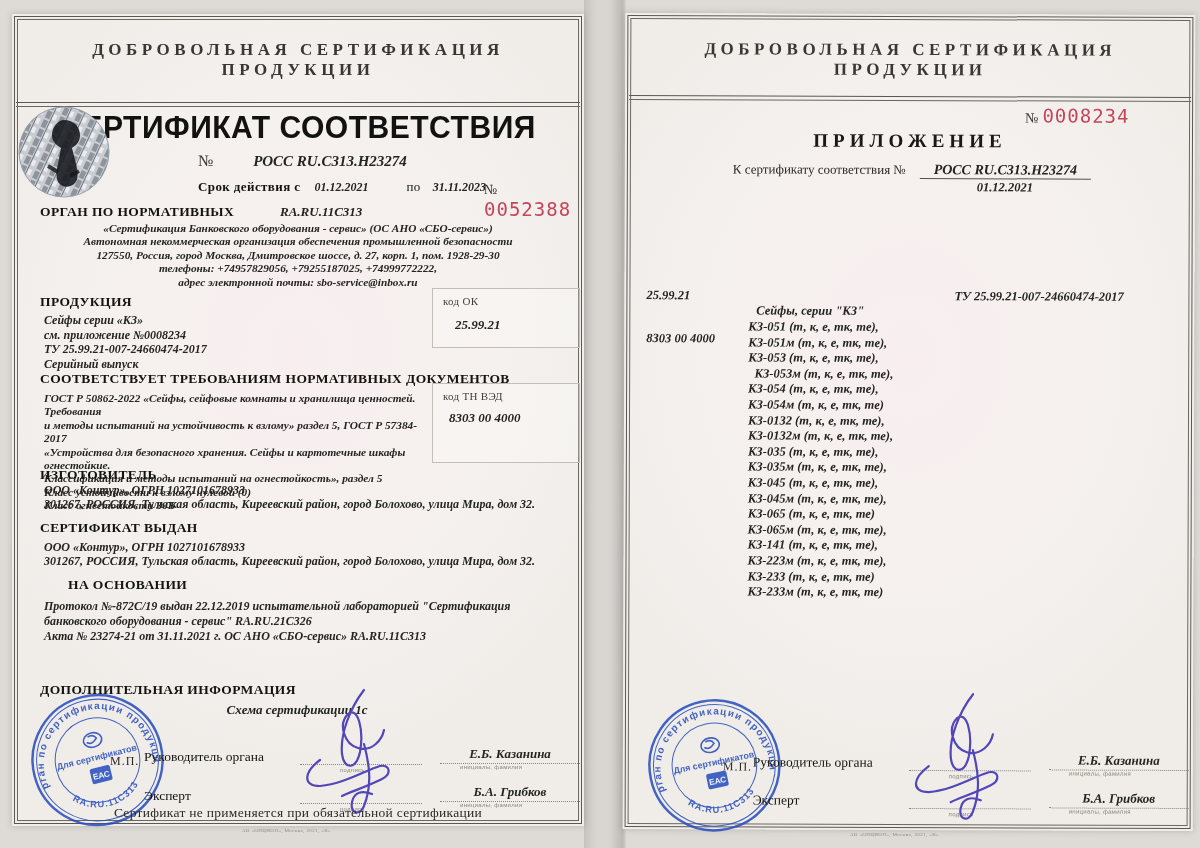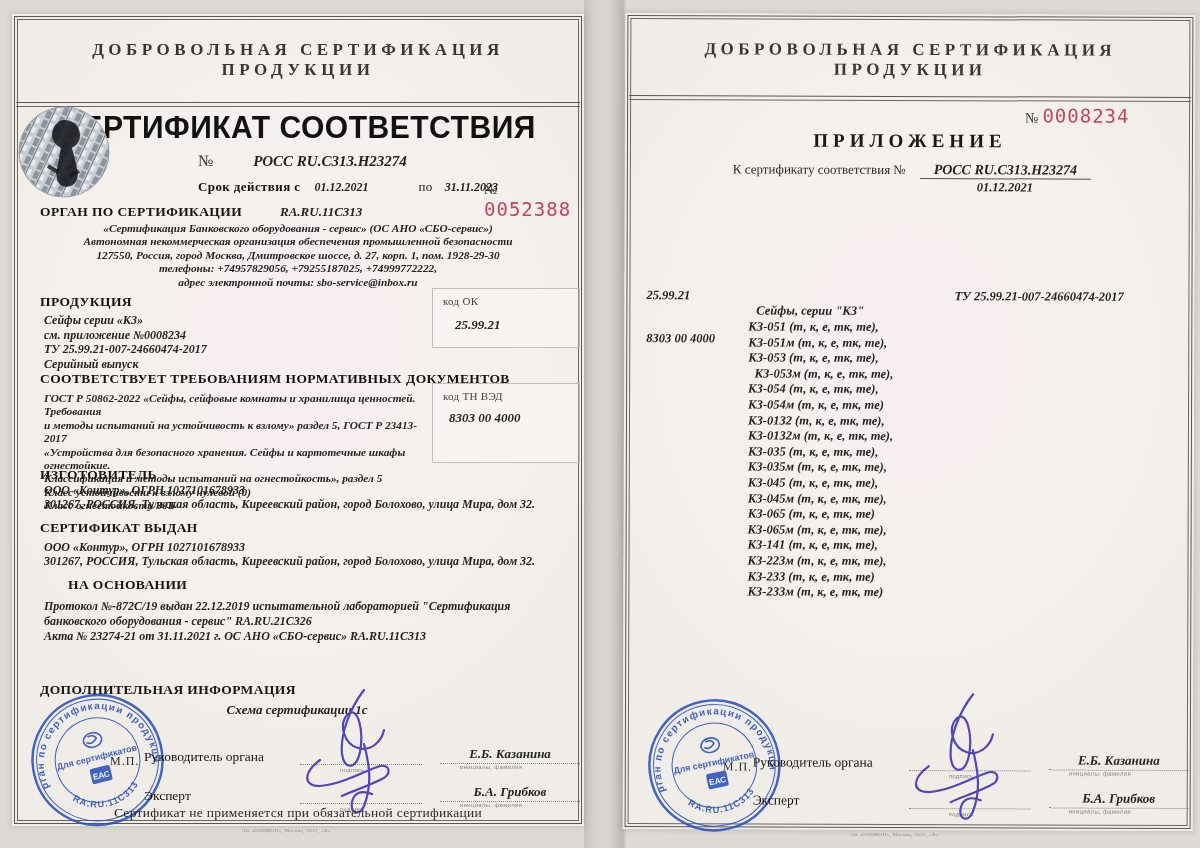--- a/index.html
+++ b/index.html
@@ -85,30 +85,30 @@
   </div>
 
   <div class="abs" style="left:186px;top:138px;">
     <span class="no-sym" style="font-size:16px;">№</span>
     <span class="iv" style="font-size:15px;margin-left:36px;">РОСС RU.C313.H23274</span>
   </div>
 
   <div class="abs" style="left:186px;top:163px;">
     <span class="h" style="font-size:13px;">Срок действия  с</span>
     <span class="iv" style="margin-left:10px;">01.12.2021</span>
-    <span class="h" style="font-size:13px;margin-left:46px;font-weight:400;">по</span>
+    <span class="h" style="font-size:13px;margin-left:34px;font-weight:400;">по</span>
     <span class="iv" style="margin-left:8px;">31.11.2023</span>
   </div>
 
   <div class="abs" style="left:430px;top:166px;margin-left:42px;">
     <span class="no-sym">№</span>
     <span class="redno">0052388</span>
   </div>
 
-  <div class="abs h" style="left:28px;top:190px;">ОРГАН ПО СЕРТИФИКАЦИИ</div>
+  <div class="abs h" style="left:28px;top:190px;">ОРГАН ПО НОРМАТИВНЫХ</div>
   <div class="abs iv" style="left:268px;top:190px;font-size:13px;">RA.RU.11C313</div>
   <div class="abs center" style="left:20px;top:208px;width:532px;line-height:13.4px;">
     <div class="iv-sm">«Сертификация Банковского оборудования - сервис» (ОС АНО «СБО-сервис»)</div>
     <div class="iv-sm">Автономная некоммерческая организация обеспечения промышленной безопасности</div>
     <div class="iv-sm">127550, Россия, город Москва, Дмитровское шоссе, д. 27, корп. 1, пом. 1928-29-30</div>
     <div class="iv-sm">телефоны: +74957829056, +79255187025, +74999772222,</div>
     <div class="iv-sm">адрес электронной почты: sbo-service@inbox.ru</div>
   </div>
 
   <div class="abs h" style="left:28px;top:280px;">ПРОДУКЦИЯ</div>
@@ -119,21 +119,21 @@
     <div class="iv">Серийный выпуск</div>
   </div>
   <div class="abs codebox" style="left:420px;top:274px;width:146px;height:58px;">
     <div class="lbl" style="margin:6px 0 0 10px;">код ОК</div>
     <div class="val" style="margin:10px 0 0 22px;">25.99.21</div>
   </div>
 
   <div class="abs h" style="left:28px;top:357px;">СООТВЕТСТВУЕТ ТРЕБОВАНИЯМ НОРМАТИВНЫХ ДОКУМЕНТОВ</div>
   <div class="abs" style="left:32px;top:378px;width:388px;line-height:13.4px;">
     <div class="iv-sm">ГОСТ Р 50862-2022 «Сейфы, сейфовые комнаты и хранилища ценностей. Требования</div>
-    <div class="iv-sm">и методы испытаний на устойчивость к взлому» раздел 5, ГОСТ Р 23413-2017</div>
+    <div class="iv-sm">и методы испытаний на устойчивость к взлому» раздел 5, ГОСТ Р 57384-2017</div>
     <div class="iv-sm">«Устройства для безопасного хранения. Сейфы и картотечные шкафы огнестойкие.</div>
     <div class="iv-sm">Классификация и методы испытаний на огнестойкость», раздел 5</div>
     <div class="iv-sm">Класс устойчивости к взлому нулевой (0)</div>
     <div class="iv-sm">Класс огнестойкости 30Б</div>
   </div>
   <div class="abs codebox" style="left:420px;top:369px;width:146px;height:78px;">
     <div class="lbl" style="margin:6px 0 0 10px;">код ТН ВЭД</div>
     <div class="val" style="margin:8px 0 0 16px;">8303 00 4000</div>
   </div>
 

